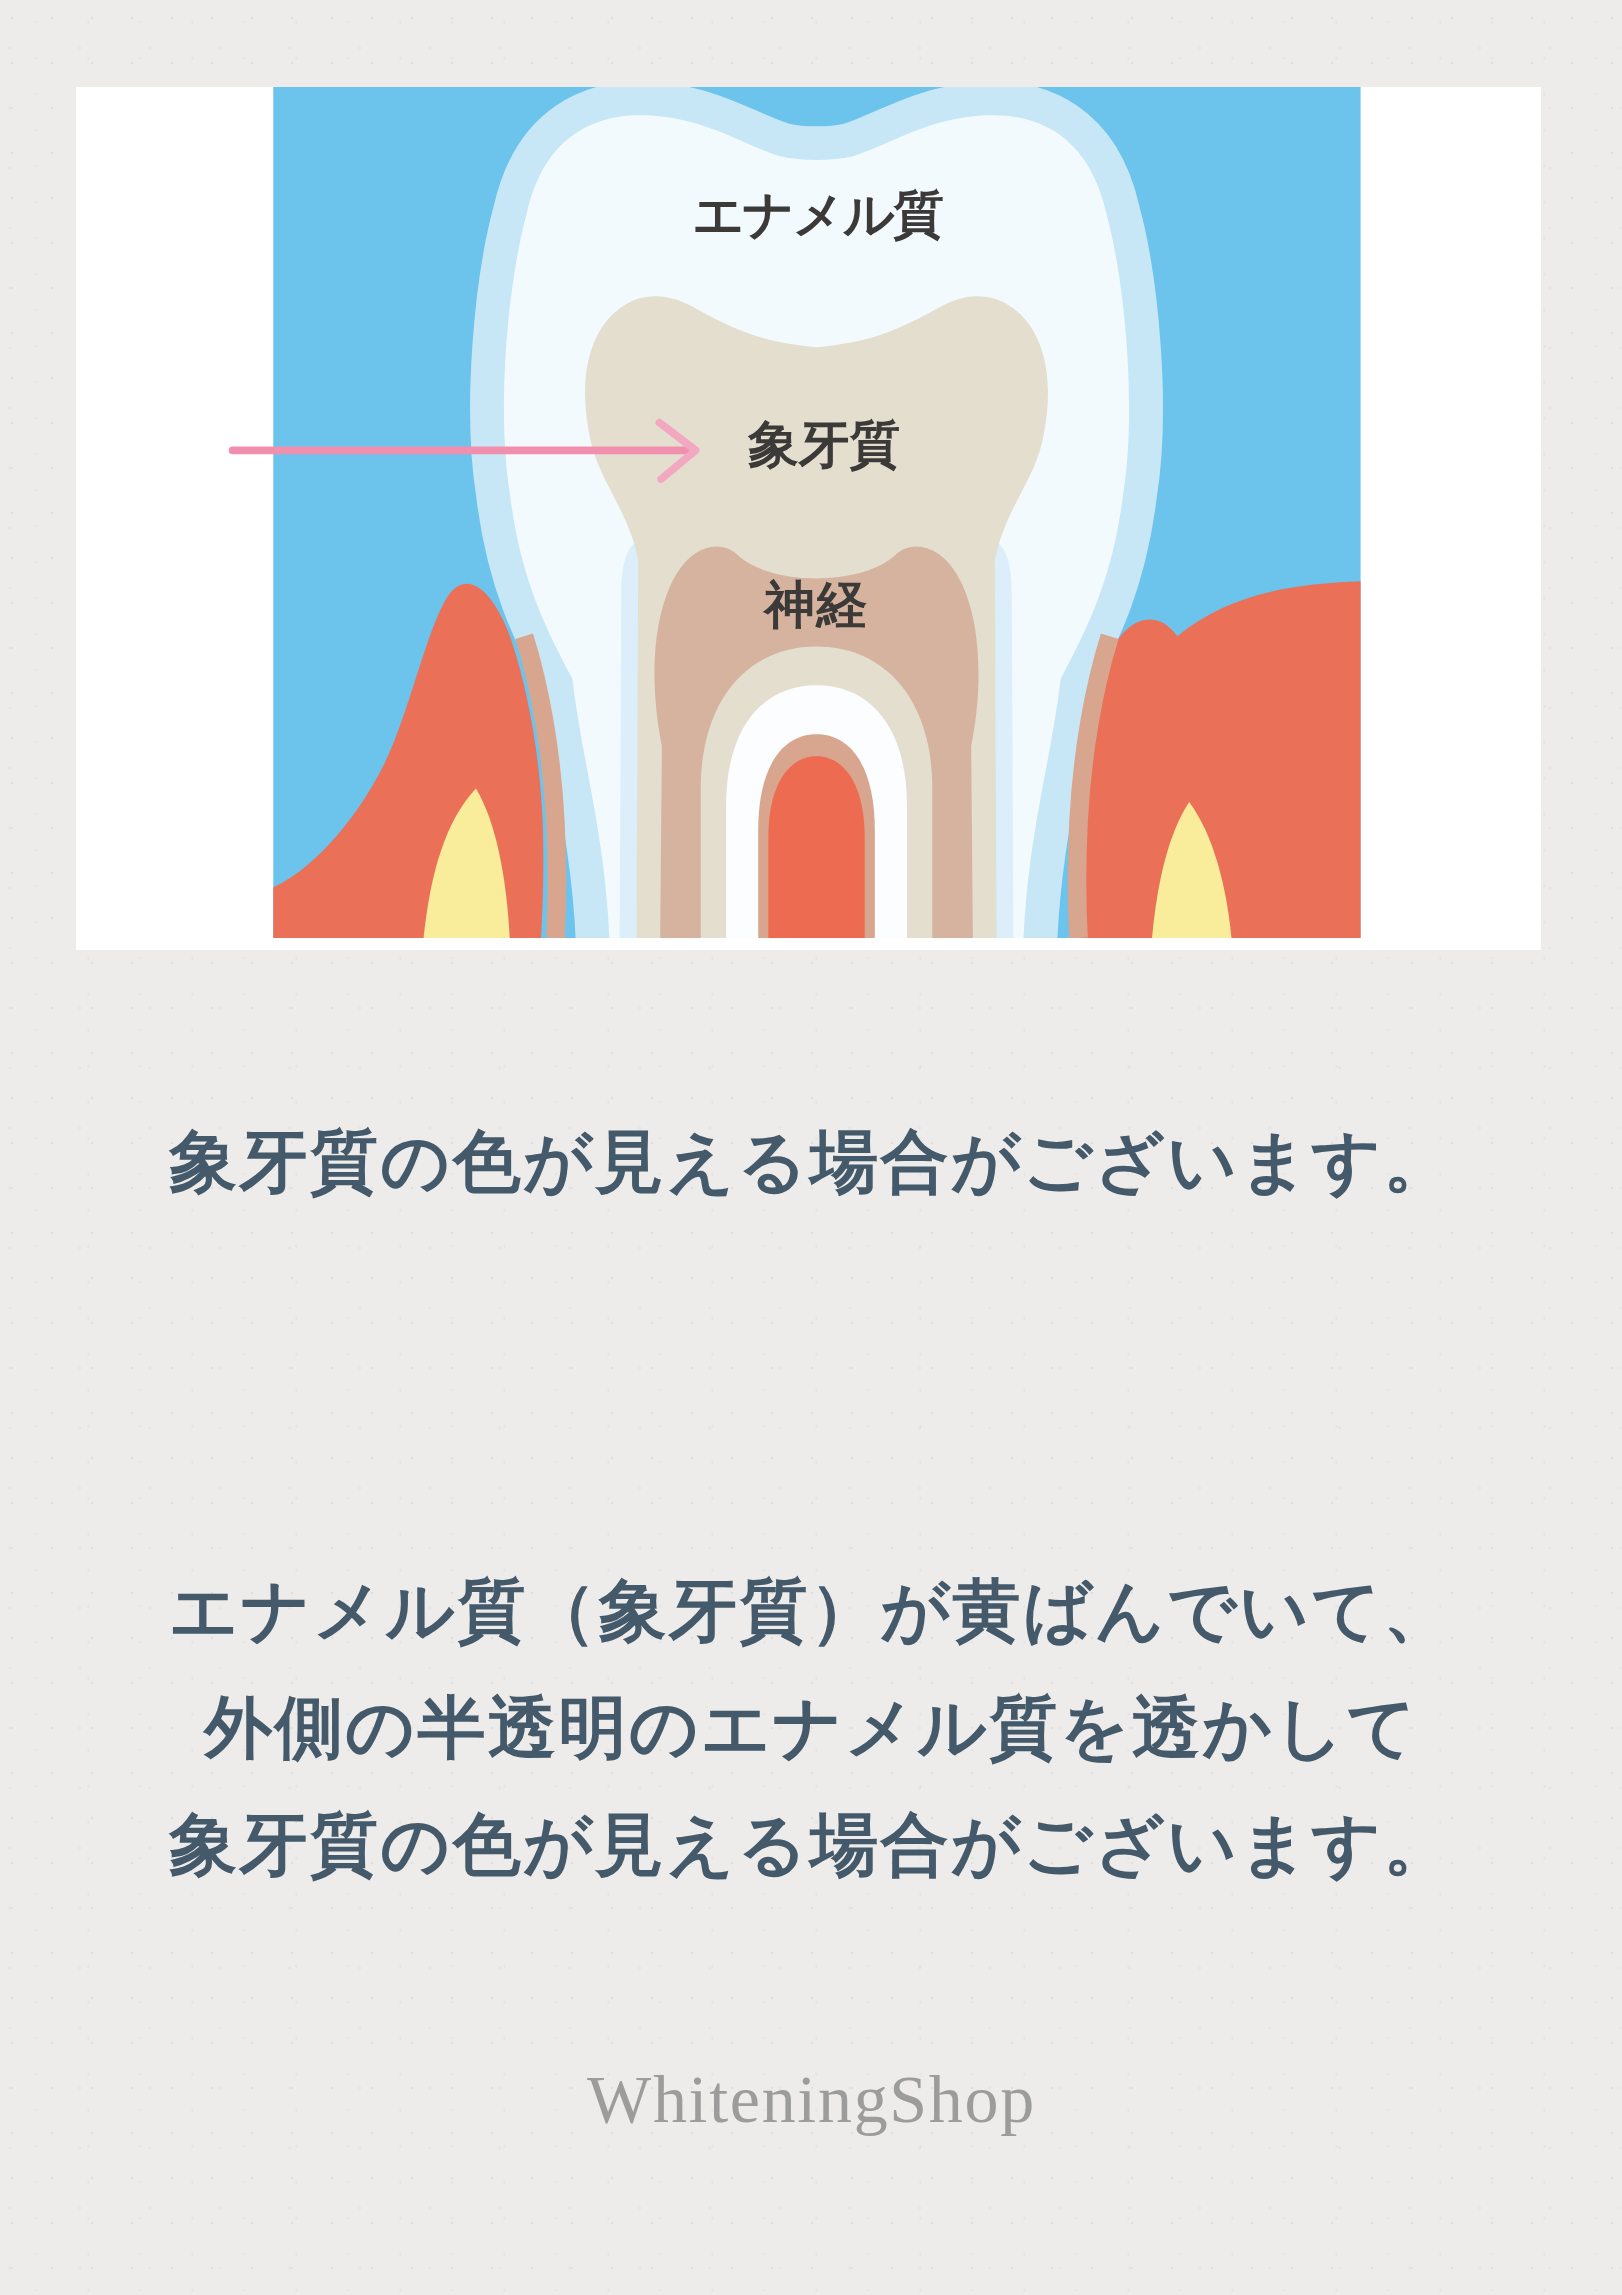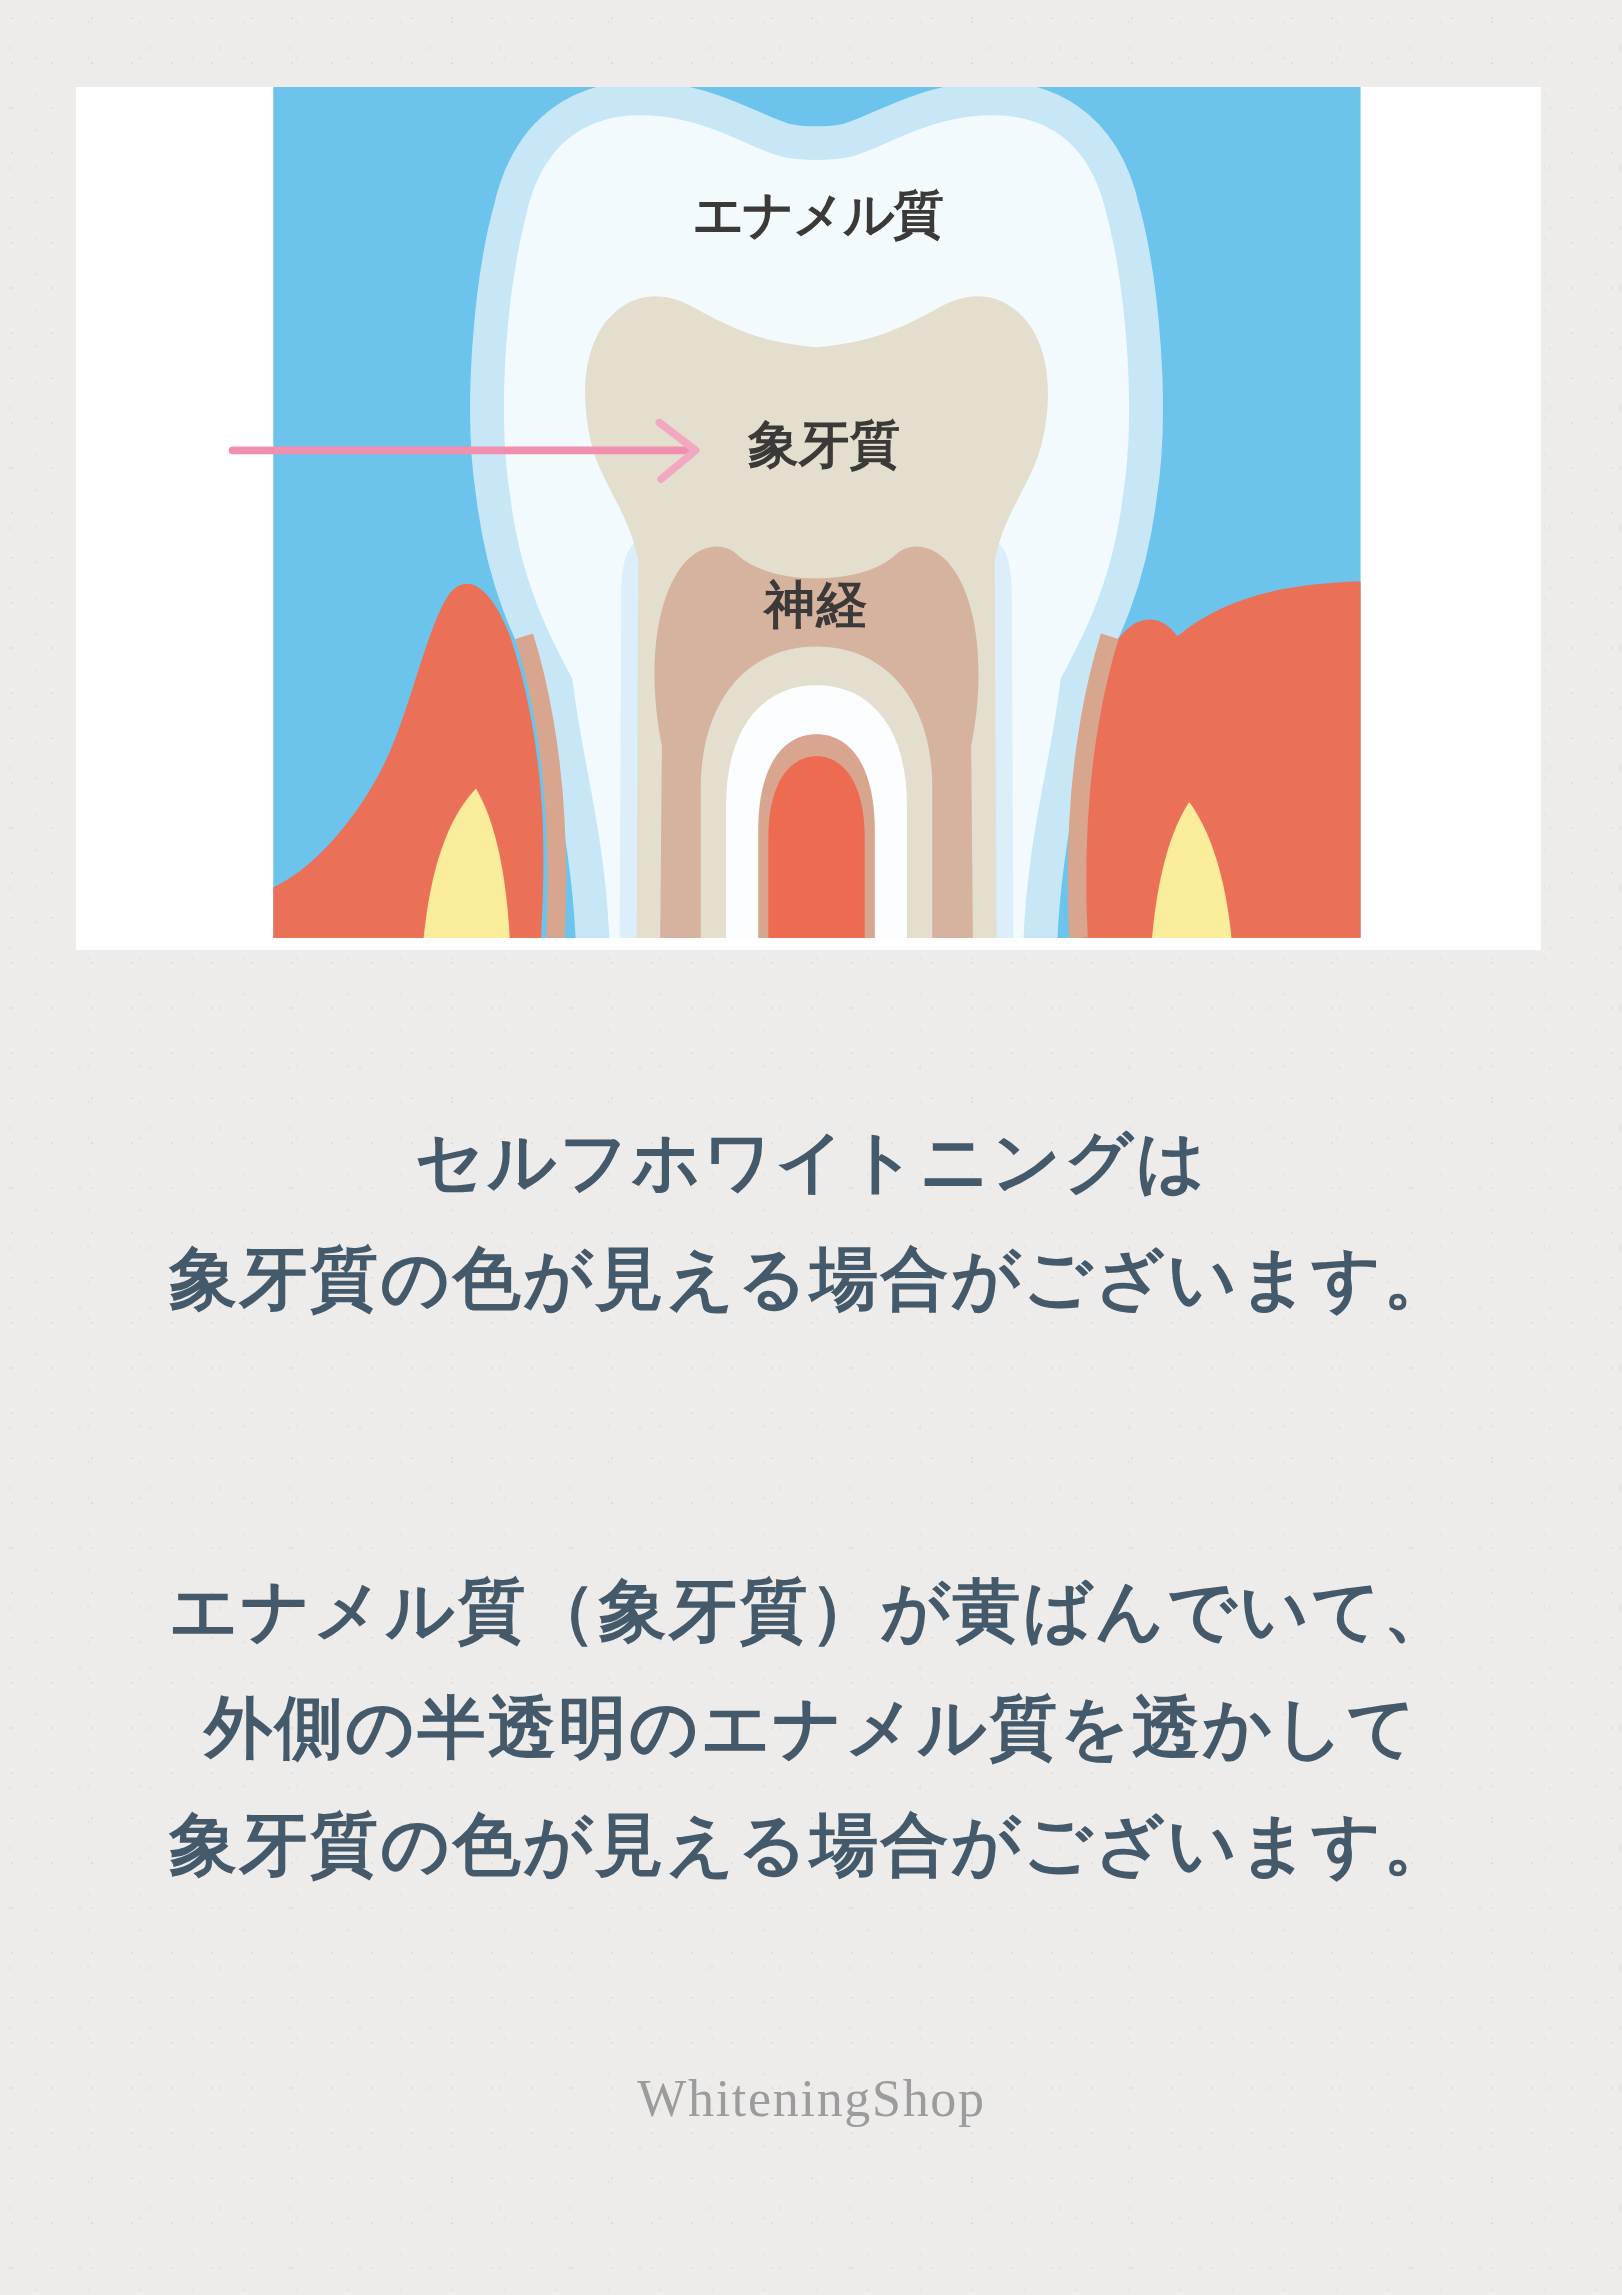--- a/index.html
+++ b/index.html
@@ -35,21 +35,21 @@
     white-space:nowrap;
   }
   .block-1{top:1104px;}
   .block-2{top:1553px;}
   .brand{
     position:absolute;
     left:0; top:2065px;
     width:1623px;
     text-align:center;
     color:#9c9c9c;
-    font-size:52px;
+    font-size:68px;
     line-height:68px;
     letter-spacing:1.7px;
     font-weight:400;
   }
   .diagram-label{
     font-family:"Liberation Sans","DejaVu Sans",sans-serif;
     font-weight:600;
   }
 </style>
 </head>
@@ -147,21 +147,20 @@
       <path d="M 185 430 L 726 430" stroke="#f08fae" stroke-width="9" stroke-linecap="round" fill="none"></path>
       <path d="M 690 397 L 733 430 L 692 464" stroke="#f2a8c0" stroke-width="9" stroke-linecap="round" stroke-linejoin="round" fill="none"></path>
 
       <text class="diagram-label" x="877" y="171" font-size="60" letter-spacing="-2" fill="#3c3a38" text-anchor="middle">エナメル質</text>
       <text class="diagram-label" x="885" y="444" font-size="60" letter-spacing="0" fill="#3c3a38" text-anchor="middle">象牙質</text>
       <text class="diagram-label" x="876" y="633" font-size="60" letter-spacing="2" fill="#3c3a38" text-anchor="middle">神経</text>
     </svg>
   </div>
 
   <div class="jp-block block-1">
-    <div>セルフホワイトニングは</div>
     <div>象牙質の色が見える場合がございます。</div>
   </div>
 
   <div class="jp-block block-2">
     <div>エナメル質（象牙質）が黄ばんでいて、</div>
     <div>外側の半透明のエナメル質を透かして</div>
     <div>象牙質の色が見える場合がございます。</div>
   </div>
 
   <div class="brand">WhiteningShop</div>

